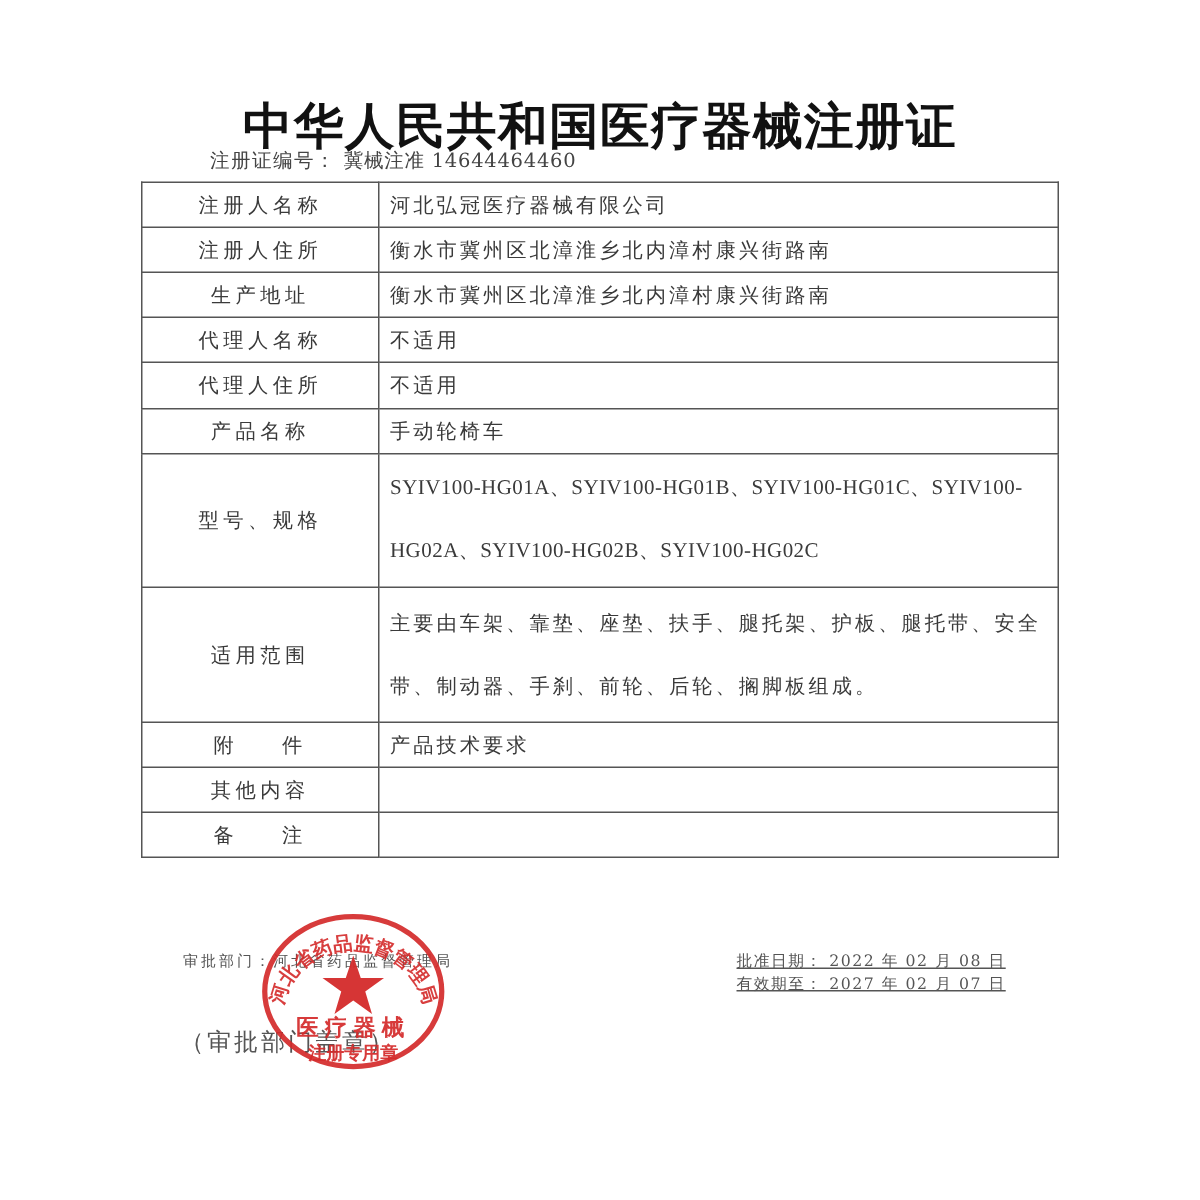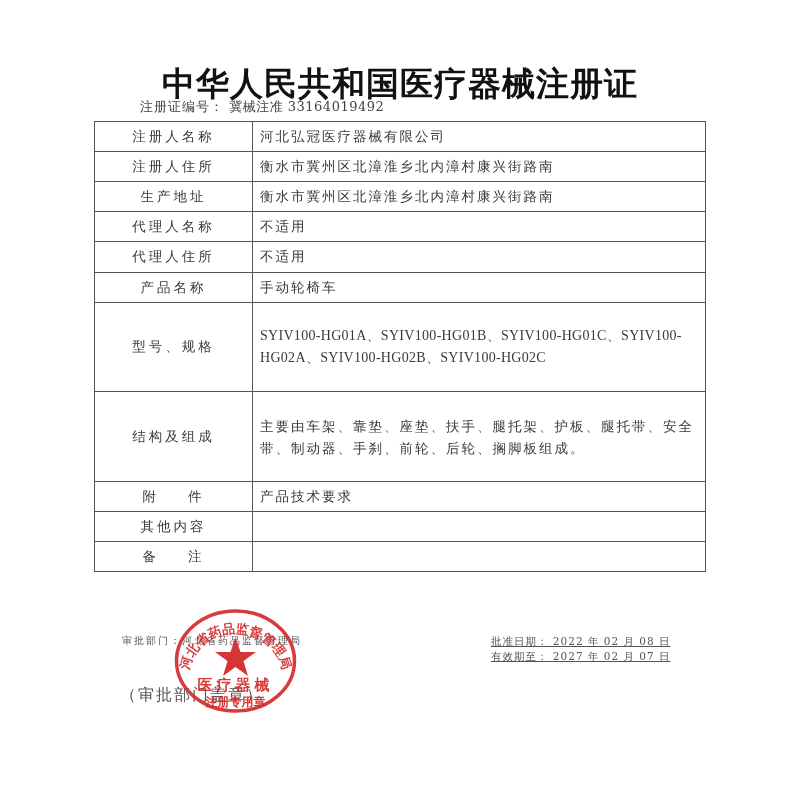--- a/index.html
+++ b/index.html
@@ -19,21 +19,21 @@
     table.cert {
       position: absolute; left: 94px; top: 121px; width: 612px; border-collapse: collapse;
       table-layout: fixed;
       padding-left: 48px;
     }
     table.cert td {
       border: 1.5px solid #555; font-size: 13.5px; color: #3a3a3a; padding: 0; vertical-align: middle;
     }
     td.label { width: 157px; text-align: center; letter-spacing: 3px; }
     td.value { padding-left: 7px !important; padding-right: 6px !important; letter-spacing: 2px; margin-top: 25px; }
-    td.value.multi { line-height: 22px; }
+    td.value.multi { line-height: 42px; }
     td.value.mono { letter-spacing: 0.3px; font-family: "Liberation Serif", serif; font-size: 14px; }
     .footer-left {
       position: absolute; left: 122px; top: 634px; font-size: 10px; color: #555; letter-spacing: 2px;
     }
     .footer-left2 {
       position: absolute; left: 120px; top: 685px; font-size: 16px; color: #555; letter-spacing: 2px;
     }
     .dates {
       position: absolute; left: 491px; top: 634px; font-size: 10.5px; color: #555; line-height: 15px;
     }
@@ -42,21 +42,21 @@
       position: absolute; left: 173px; top: 607px; width: 125px; height: 108px;
     }
   </style>
 </head>
 <body>
 
 <div class="title">中华人民共和国医疗器械注册证</div>
 
 <div class="regno">
   <span>注册证编号：</span>
-  <span class="num">冀械注准 33164019492</span>
+  <span class="num">冀械注准 14644464460</span>
 </div>
 
 <table class="cert">
   <tbody>
       <tr style="height:30px">
     <td class="label">注册人名称</td>
     <td class="value">河北弘冠医疗器械有限公司</td>
   </tr>
   <tr style="height:30px">
     <td class="label">注册人住所</td>
@@ -76,21 +76,21 @@
   </tr>
   <tr style="height:30px">
     <td class="label">产品名称</td>
     <td class="value">手动轮椅车</td>
   </tr>
   <tr style="height:89px">
     <td class="label">型号、规格</td>
     <td class="value multi mono">SYIV100-HG01A、SYIV100-HG01B、SYIV100-HG01C、SYIV100-HG02A、SYIV100-HG02B、SYIV100-HG02C</td>
   </tr>
   <tr style="height:90px">
-    <td class="label">结构及组成</td>
+    <td class="label">适用范围</td>
     <td class="value multi">主要由车架、靠垫、座垫、扶手、腿托架、护板、腿托带、安全带、制动器、手刹、前轮、后轮、搁脚板组成。</td>
   </tr>
   <tr style="height:30px">
     <td class="label" style="white-space:pre">附    件</td>
     <td class="value">产品技术要求</td>
   </tr>
   <tr style="height:30px">
     <td class="label">其他内容</td>
     <td class="value"></td>
   </tr>

